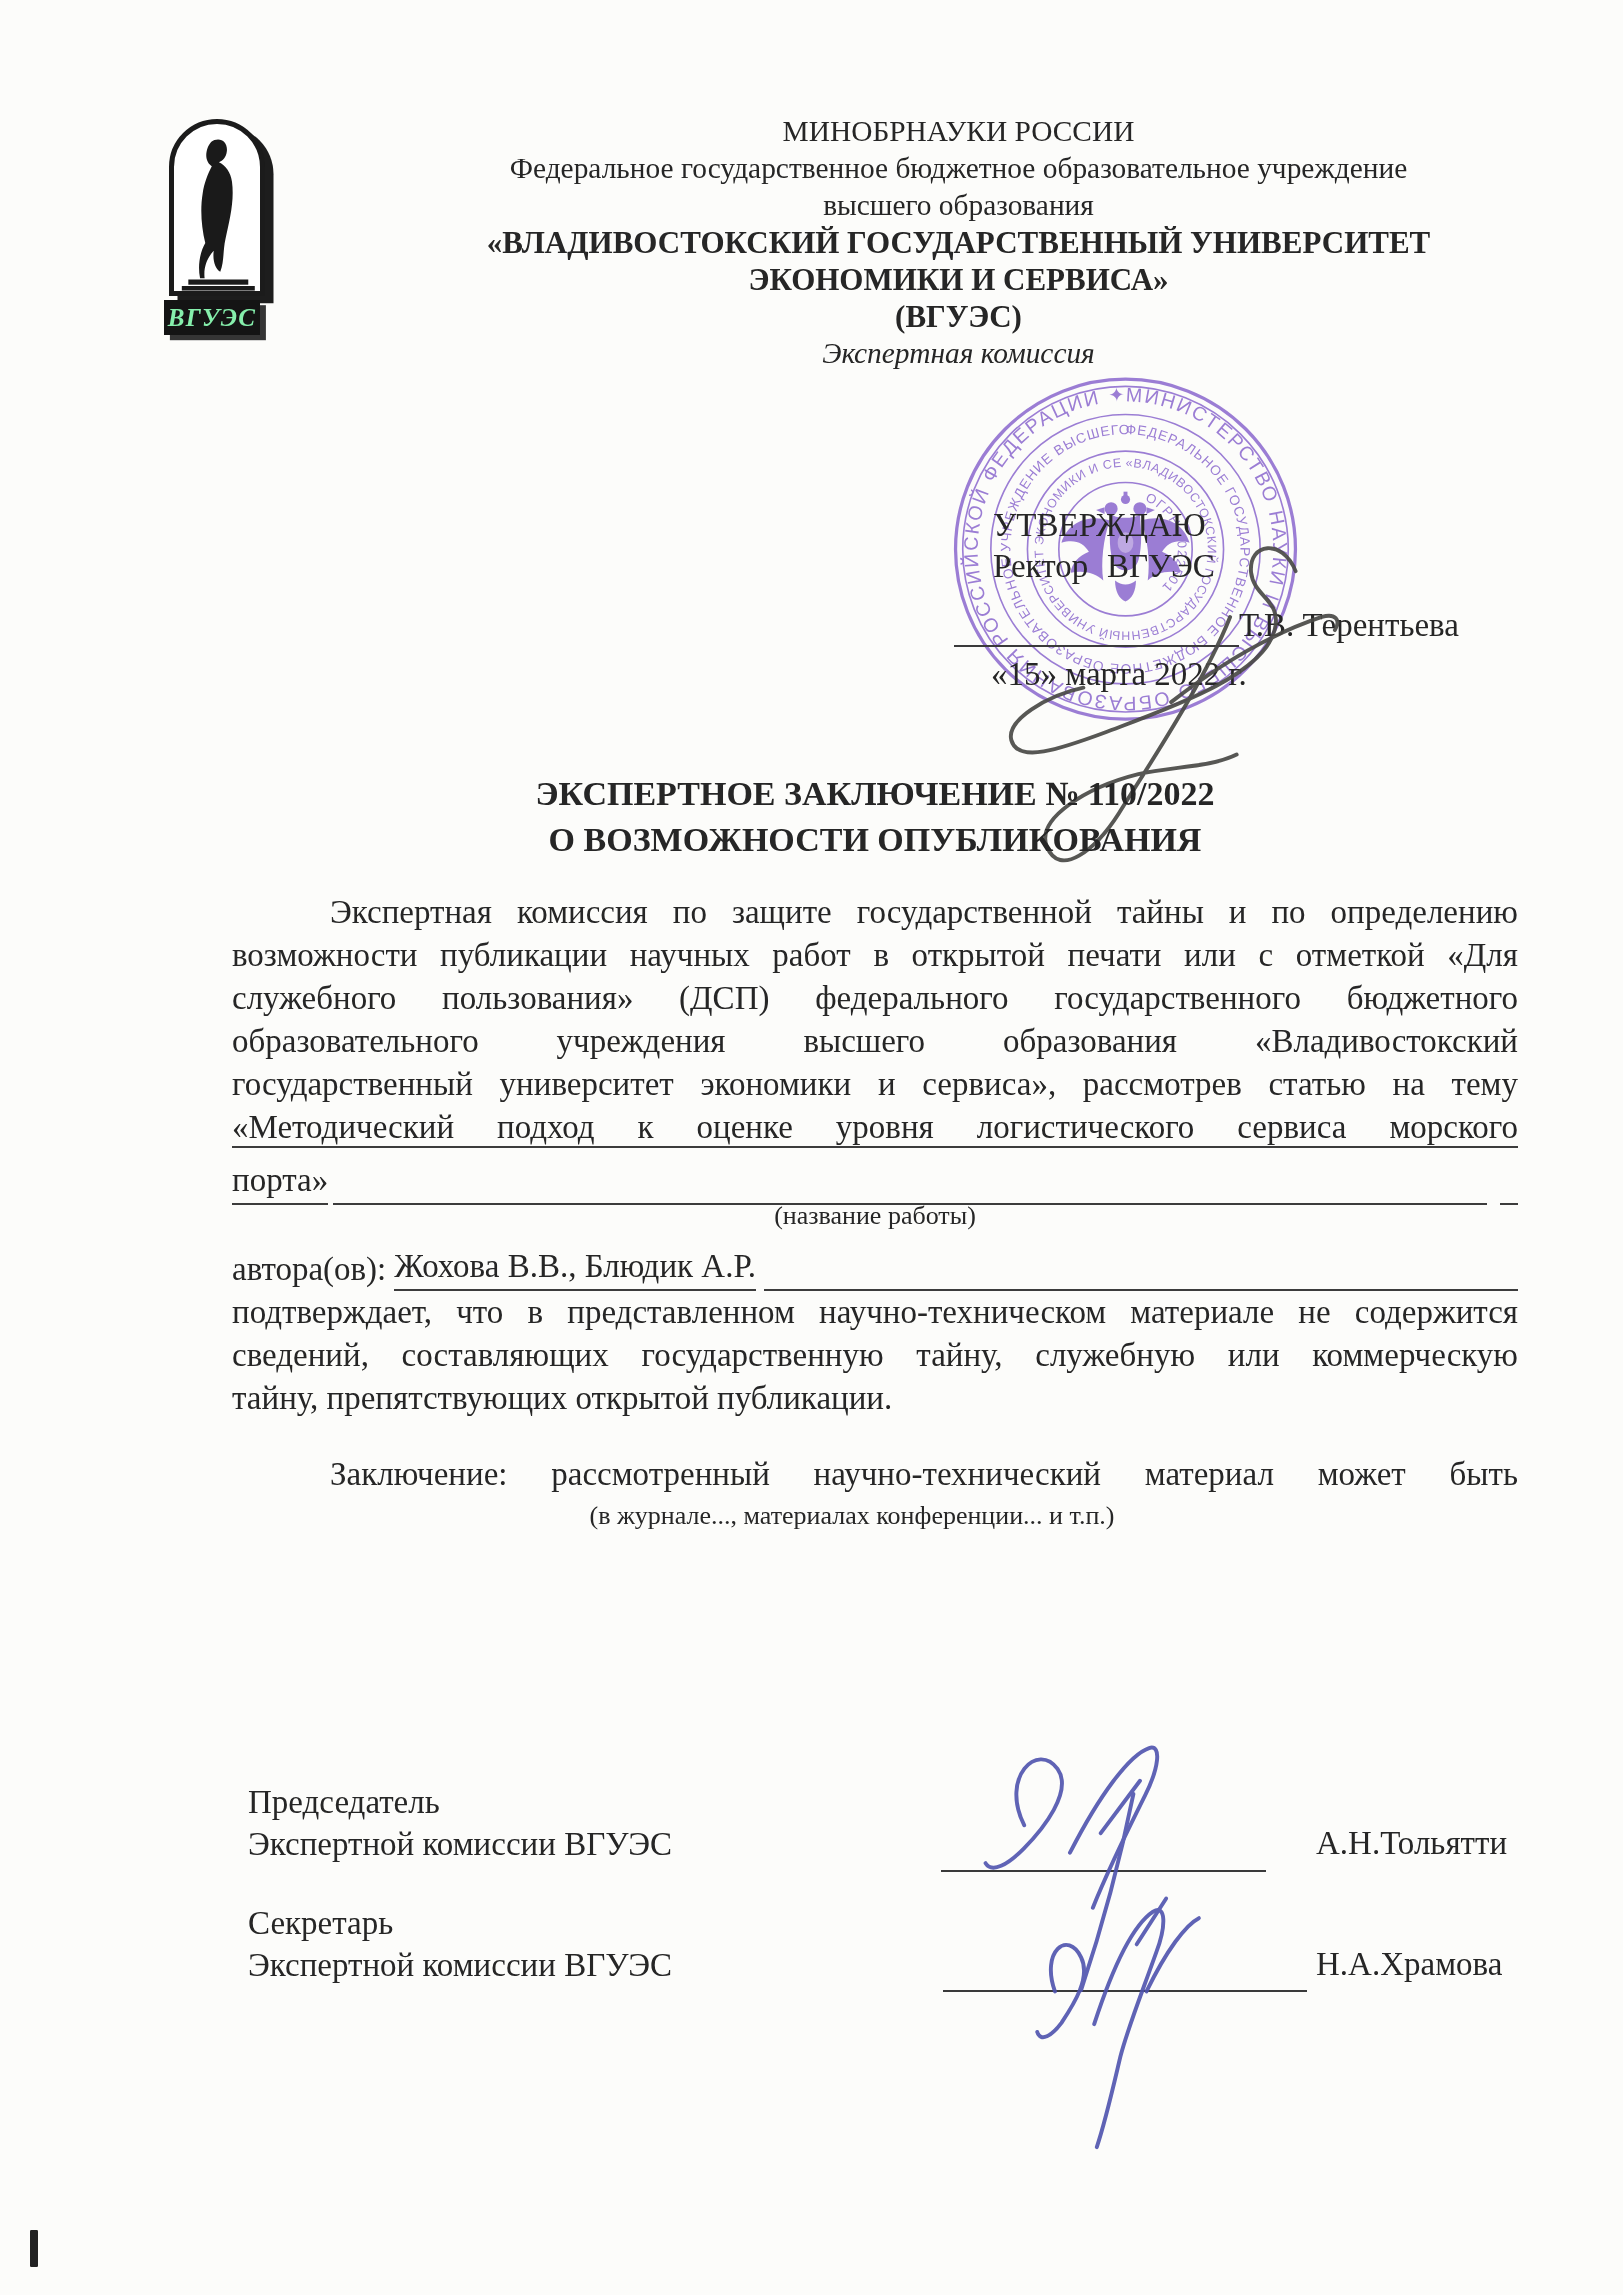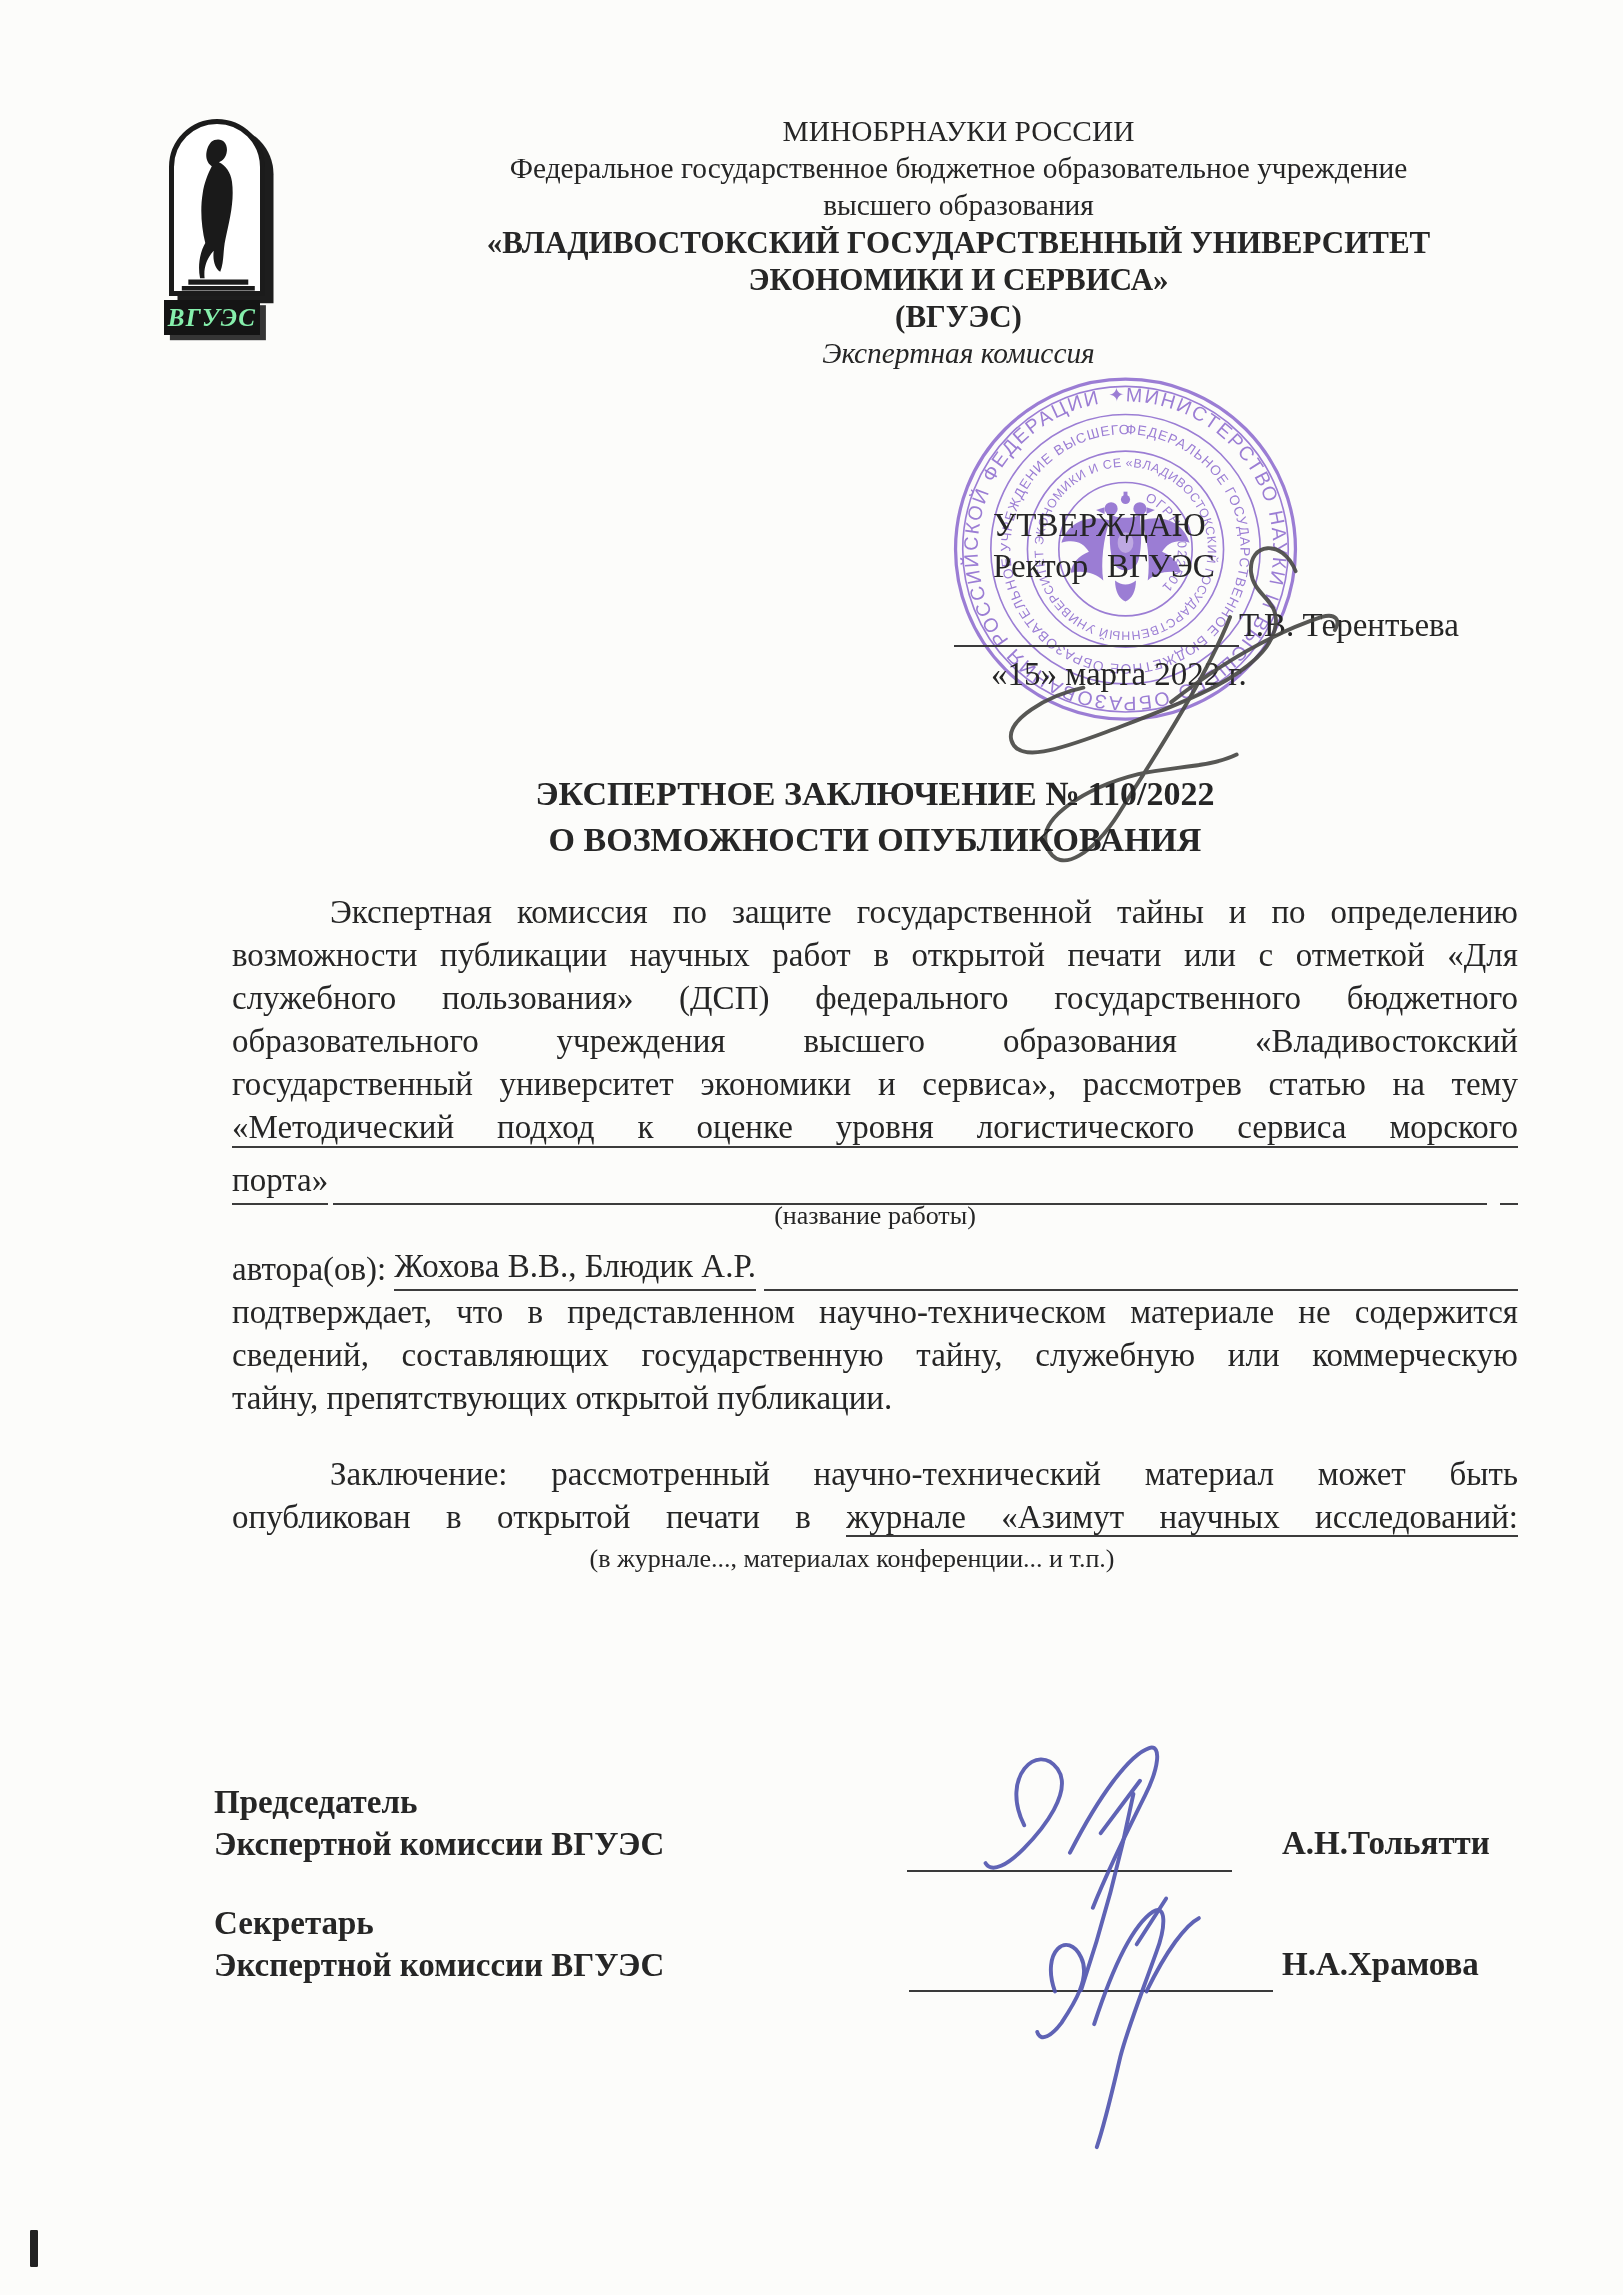--- a/index.html
+++ b/index.html
@@ -54,21 +54,21 @@
   .lline{height:43px;line-height:43px;white-space:nowrap;}
   .fline{display:flex;align-items:flex-end;height:56px;line-height:43px;white-space:nowrap;}
   .indent{padding-left:98px;}
   .u{border-bottom:2.6px solid #3c3c3c;padding-bottom:0.7px;}
   .rule{border-bottom:2.6px solid #3c3c3c;height:33px;flex:1 1 auto;}
   .rule.fix{flex:0 0 auto;}
   .gap{flex:0 0 auto;}
   .caption{height:34px;line-height:34px;font-size:26px;text-align:center;}
   .spacer50{height:33px;}
   
-  .sigrow{position:absolute;left:214px;width:1286px;font-size:33px;line-height:42px;font-weight:bold;}
+  .sigrow{position:absolute;left:248px;width:1286px;font-size:33px;line-height:42px;}
   .sig-underline{position:absolute;border-top:2.6px solid #3a3a3a;}
   .sig-name{position:absolute;font-size:33px;white-space:nowrap;}
   .blue-sigs{position:absolute;left:903px;top:1714px;width:419px;height:458px;}
   
   .mark-bl{position:absolute;left:30px;top:2230px;width:7.9px;height:37px;background:#222;border-radius:1.3px;}
 </style>
 </head>
 <body>
 
 <div class="page">
@@ -176,24 +176,20 @@
     <div class="fline" style="margin-top:2px;gap:8px;">
       <span>автора(ов): </span>
       <span class="u">Жохова В.В., Блюдик А.Р.</span>
       <span class="rule"></span>
     </div>
     <div class="jline">подтверждает, что в представленном научно-техническом материале не содержится</div>
     <div class="jline">сведений, составляющих государственную тайну, служебную или коммерческую</div>
     <div class="lline">тайну, препятствующих открытой публикации.</div>
     <div class="spacer50"></div>
     <div class="jline indent">Заключение: рассмотренный научно-технический материал может быть</div>
-    <div class="jline">
-      <span>опубликован в открытой печати в</span>
-      <span class="u">журнале «Азимут научных исследований:</span>
-    </div>
     <div class="caption" style="margin-top:3px;margin-right:46px;">(в журнале..., материалах конференции... и т.п.)</div>
   </div>
 
   <div class="sigrow" style="top:1781px;height:124px;">
     <div>Председатель</div>
     <div>Экспертной комиссии ВГУЭС</div>
     <div class="sig-underline" style="left:693px;top:89px;width:325px;"></div>
     <div class="sig-name" style="left:1068px;top:41px;">А.Н.Тольятти</div>
   </div>
   <div class="sigrow" style="top:1902px;height:124px;">

